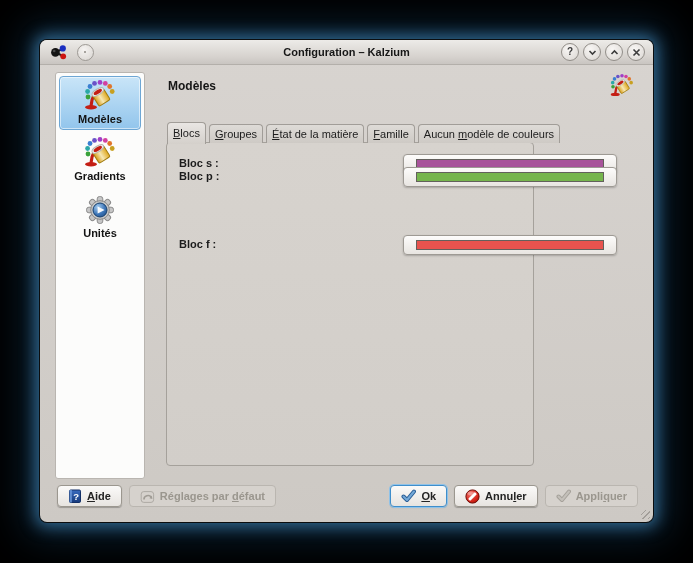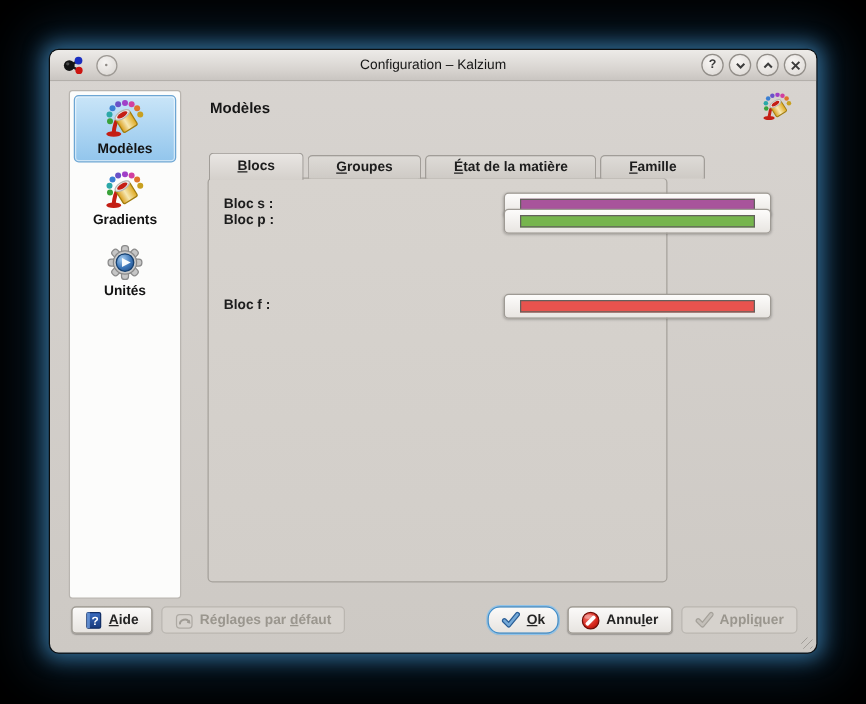--- a/index.html
+++ b/index.html
@@ -7,21 +7,21 @@
   .screen{position:relative;width:693px;height:563px;background:#000;overflow:hidden;}
 
   
   .window{position:absolute;left:40px;top:40px;width:613px;height:482px;border-radius:7px;
     background:linear-gradient(#d8d4d0,#cdc9c4);
     box-shadow:0 0 0 1px #0b0d0e, 0 0 15px 5px rgba(80,165,225,.55), 0 0 38px 16px rgba(30,95,150,.32);}
 
   
   .titlebar{position:relative;height:24px;border-radius:7px 7px 0 0;display:flex;align-items:center;
     background:linear-gradient(#edebe8,#d6d2ce 70%,#c9c5c1);border-bottom:1px solid #b3afaa;}
-  .window-title{position:absolute;left:0;right:0;text-align:center;font-size:11px;font-weight:normal;color:#161616;pointer-events:none;}
+  .window-title{position:absolute;left:0;right:0;text-align:center;font-size:11px;font-weight:bold;color:#161616;pointer-events:none;}
   .app-icon{margin-left:9px;width:19px;height:17px;}
   .pin-btn{width:15px;height:15px;margin-left:9px;border-radius:50%;border:1px solid #9d9994;
     background:radial-gradient(circle at 40% 32%,#f6f4f2,#d7d3cf);position:relative;}
   .pin-btn::after{content:"";position:absolute;left:6px;top:6px;width:2px;height:2px;border-radius:50%;background:#8e8a85;}
   .tb-group{margin-left:auto;margin-right:8px;display:flex;gap:4px;z-index:2;}
   .tb-btn{width:16px;height:16px;border-radius:50%;border:1px solid #928e89;display:flex;align-items:center;justify-content:center;
     background:radial-gradient(circle at 40% 32%,#f8f6f4,#dad6d2);color:#3c3c3c;font-size:10px;font-weight:bold;line-height:1;}
   .tb-btn svg{display:block;}
 
   
@@ -31,21 +31,21 @@
   .si .si-label{display:block;margin-top:1px;font-size:11px;font-weight:bold;color:#131313;}
   .si.selected{border-color:#6da6d4;background:linear-gradient(#c9e5f8,#92c5ec);box-shadow:inset 0 0 0 1px rgba(255,255,255,.55);}
   .si .icon32{width:32px;height:32px;display:block;margin:0 auto;}
 
   
   .page-title{position:absolute;left:128px;top:39px;font-size:12px;font-weight:bold;color:#161616;}
   .header-icon{position:absolute;left:570px;top:34px;width:24px;height:24px;}
 
   
   .tabbar{position:absolute;left:127px;top:81px;height:22px;display:flex;align-items:flex-end;z-index:3;}
-  .tab{height:18px;line-height:18px;padding:0 22px;margin-right:3px;font-size:11px;font-weight:bold;color:#1d1d1d;
+  .tab{height:18px;line-height:18px;padding:0 5px;margin-right:3px;font-size:11px;font-weight:normal;color:#1d1d1d;
     background:linear-gradient(#dedbd7,#cecac5);border:1px solid #a19d98;border-bottom:none;border-radius:4px 4px 0 0;}
   .tab.active{height:21px;line-height:21px;background:linear-gradient(#e9e6e3,#d4d0cb);margin-bottom:-1px;}
   .tab u{text-underline-offset:1px;}
 
   
   .tabframe{position:absolute;left:126px;top:102px;width:368px;height:324px;box-sizing:border-box;
     border:1px solid #a5a19b;border-radius:4px;background:linear-gradient(#d7d3ce,#d2cec9);}
   .row{position:absolute;left:0;right:0;height:20px;}
   .row-label{position:absolute;left:12px;top:3px;font-size:11px;font-weight:bold;color:#1c1c1c;}
   .color-btn{position:absolute;left:236px;top:0;width:214px;height:20px;box-sizing:border-box;padding:4px 12px;
@@ -54,21 +54,21 @@
   .swatch{width:100%;height:100%;box-sizing:border-box;border:1px solid #63605c;}
 
   
   .footer{position:absolute;left:17px;right:15px;top:445px;height:22px;display:flex;align-items:center;gap:7px;}
   .spacer{flex:1;}
   .btn{height:22px;box-sizing:border-box;display:flex;align-items:center;gap:5px;padding:0 10px;border-radius:4px;
     background:linear-gradient(#fbfaf9,#e7e4e0);border:1px solid #9b978f;font-size:11px;font-weight:bold;color:#242424;
     box-shadow:0 1px 1px rgba(0,0,0,.25);}
   .btn u{text-underline-offset:1px;}
   .btn.disabled{background:#d6d2cd;border-color:#bab6b0;color:#9a968e;box-shadow:none;text-align:center;}
-  .btn.focused{border-color:#3f8ecb;box-shadow:0 0 0 1px #8fc2e8,0 1px 1px rgba(0,0,0,.2);border-radius:10px;}
+  .btn.focused{border-color:#3f8ecb;box-shadow:0 0 0 1px #8fc2e8,0 1px 1px rgba(0,0,0,.2);}
   .btn .bicon{display:block;}
 
   .grip{position:absolute;right:3px;bottom:3px;width:9px;height:9px;
     background:repeating-linear-gradient(135deg,transparent 0 3px,#97938e 3px 4px);opacity:.8;}
 </style>
 </head>
 <body>
 
 <svg width="0" height="0" style="position:absolute">
   <defs>
@@ -211,20 +211,21 @@
     <div class="page-title">Modèles</div>
     <svg class="header-icon" viewBox="0 0 32 32">
         <use href="#paintIcon"></use>
       </svg>
 
     <div class="tabbar">
       <div class="tab active"><u>B</u>locs</div>
       <div class="tab"><u>G</u>roupes</div>
       <div class="tab"><u>É</u>tat de la matière</div>
       <div class="tab"><u>F</u>amille</div>
+      <div class="tab">Aucun <u>m</u>odèle de couleurs</div>
     </div>
 
     <div class="tabframe">
       <div class="row" style="top:11px">
         <span class="row-label">Bloc s :</span>
         <div class="color-btn">
           <div class="swatch" style="background-color: rgb(168, 84, 155);"></div>
         </div>
       </div>
       <div class="row" style="top:24px">

